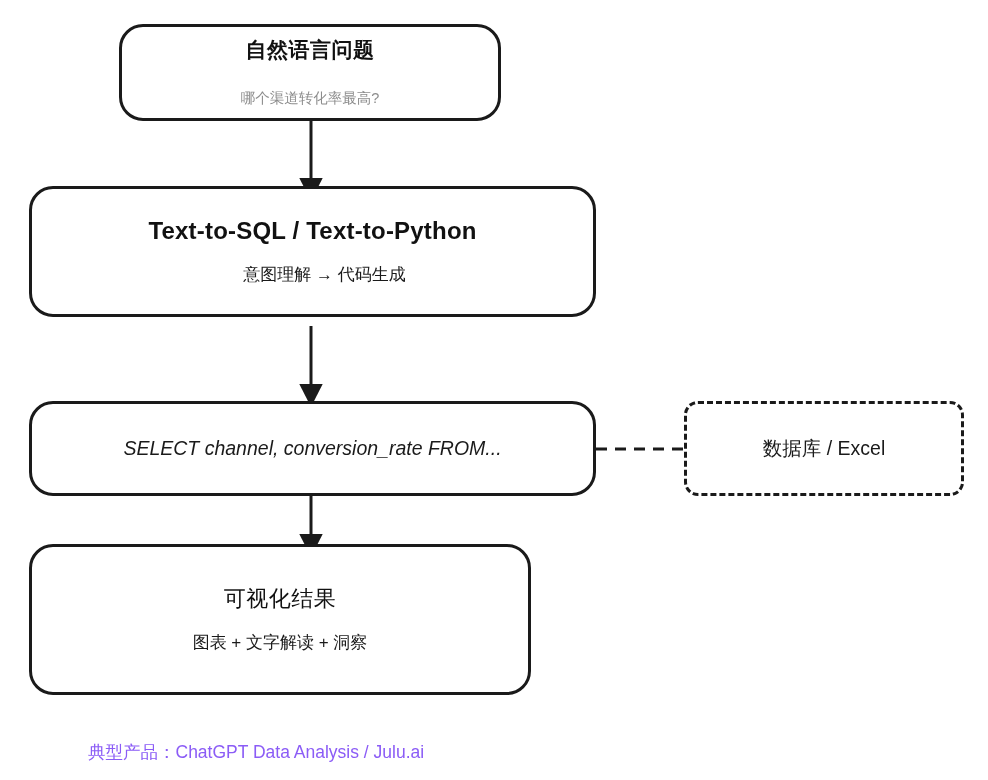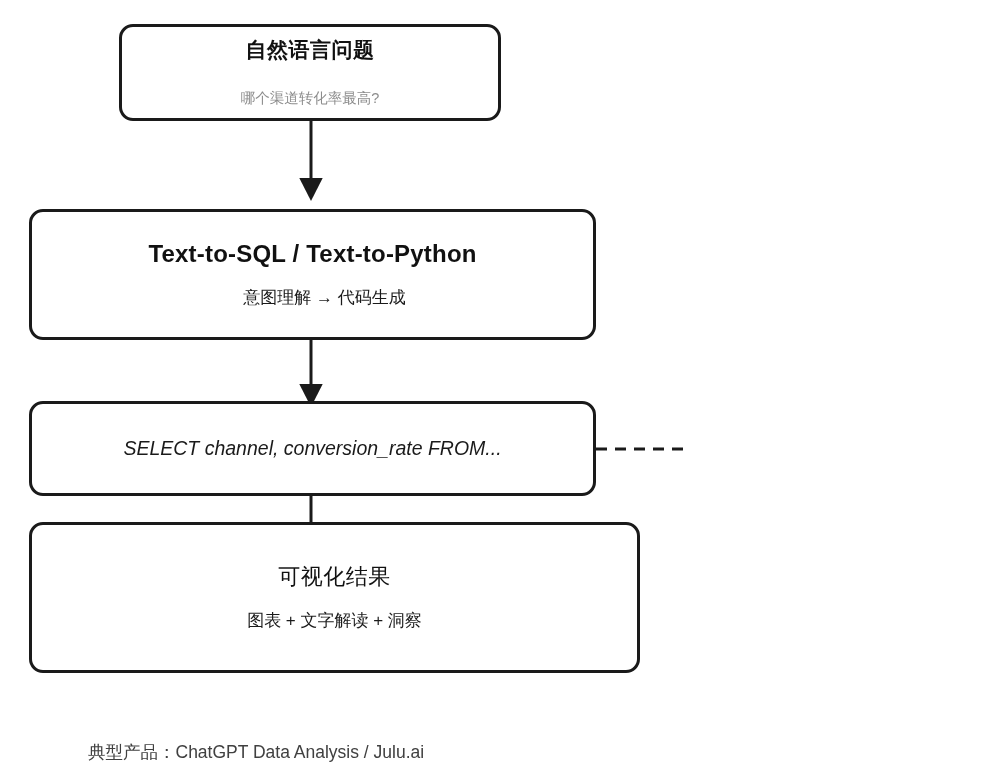--- a/index.html
+++ b/index.html
@@ -22,21 +22,21 @@
   .node {
     position: absolute;
     box-sizing: border-box;
     display: flex;
     flex-direction: column;
     align-items: center;
     justify-content: center;
     text-align: center;
     background: #ffffff;
     border: 3px solid #1a1a1a;
-    border-radius: 14px;
+    border-radius: 24px;
   }
   .node.dashed {
     border-style: dashed;
     border-width: 3px;
     border-radius: 14px;
   }
 
   .node-title {
     color: #111111;
     line-height: 1.25;
@@ -57,21 +57,21 @@
     font-weight: bold;
     letter-spacing: 0.5px;
   }
   #node-question .node-sub {
     font-size: 14.5px;
     color: #8d8d8d;
     margin-top: 26px;
   }
 
   #node-engine {
-    left: 29px; top: 209px;
+    left: 29px; top: 186px;
     width: 567px; height: 131px;
   }
   #node-engine .node-title {
     font-size: 24px;
     font-weight: bold;
     letter-spacing: 0.2px;
   }
   #node-engine .node-sub {
     font-size: 17px;
     color: #1a1a1a;
@@ -93,22 +93,22 @@
     left: 684px; top: 401px;
     width: 280px; height: 95px;
   }
   #node-datasource .node-title {
     font-size: 19.5px;
     font-weight: normal;
     color: #1a1a1a;
   }
 
   #node-viz {
-    left: 29px; top: 522px;
-    width: 611px; height: 151px;
+    left: 29px; top: 544px;
+    width: 502px; height: 151px;
   }
   #node-viz .node-title {
     font-size: 22px;
     font-weight: normal;
     color: #111111;
     letter-spacing: 0.5px;
   }
   #node-viz .node-sub {
     font-size: 17px;
     color: #1a1a1a;
@@ -121,21 +121,21 @@
     left: 0; top: 0;
     width: 988px; height: 780px;
     pointer-events: none;
   }
 
   .footnote {
     position: absolute;
     left: 88px;
     top: 740px;
     font-size: 17.5px;
-    color: #404040;
+    color: #8b5cf6;
     white-space: nowrap;
   }
 </style>
 </head>
 <body>
 
 <div id="canvas">
 
   <svg class="connector" viewBox="0 0 988 780" width="988" height="780">
     <defs>
@@ -160,20 +160,23 @@
 
   <div class="node" id="node-engine">
     <div class="node-title">Text-to-SQL / Text-to-Python</div>
     <div class="node-sub">意图理解 → 代码生成</div>
   </div>
 
   <div class="node" id="node-sql">
     <div class="node-title">SELECT channel, conversion_rate FROM...</div>
   </div>
 
+  <div class="node dashed" id="node-datasource">
+    <div class="node-title">数据库 / Excel</div>
+  </div>
 
   <div class="node" id="node-viz">
     <div class="node-title">可视化结果</div>
     <div class="node-sub">图表 + 文字解读 + 洞察</div>
   </div>
 
   <div class="footnote">典型产品：ChatGPT Data Analysis / Julu.ai</div>
 
 </div>
 

